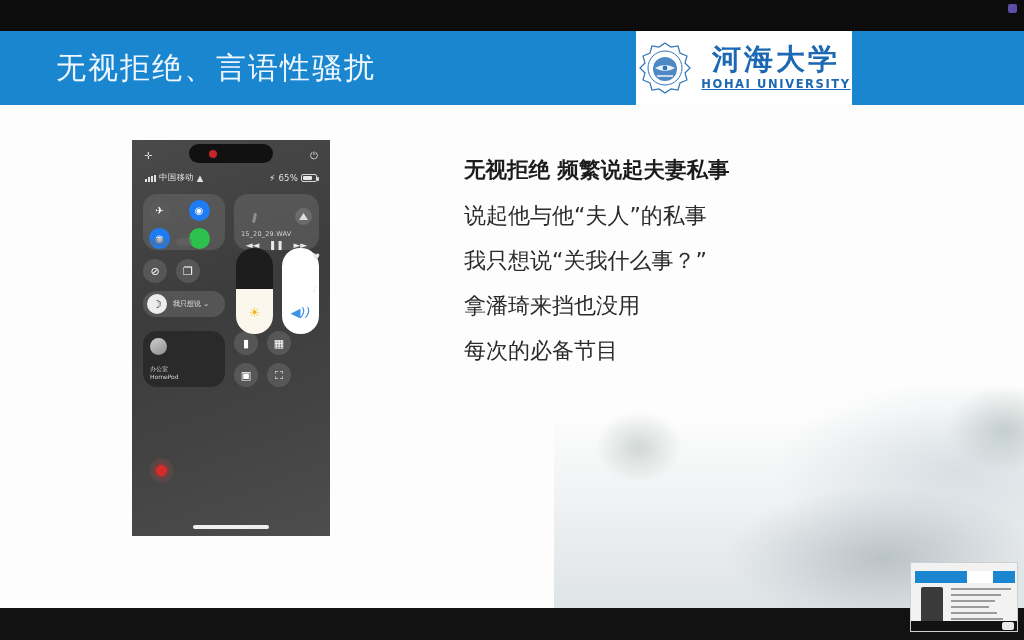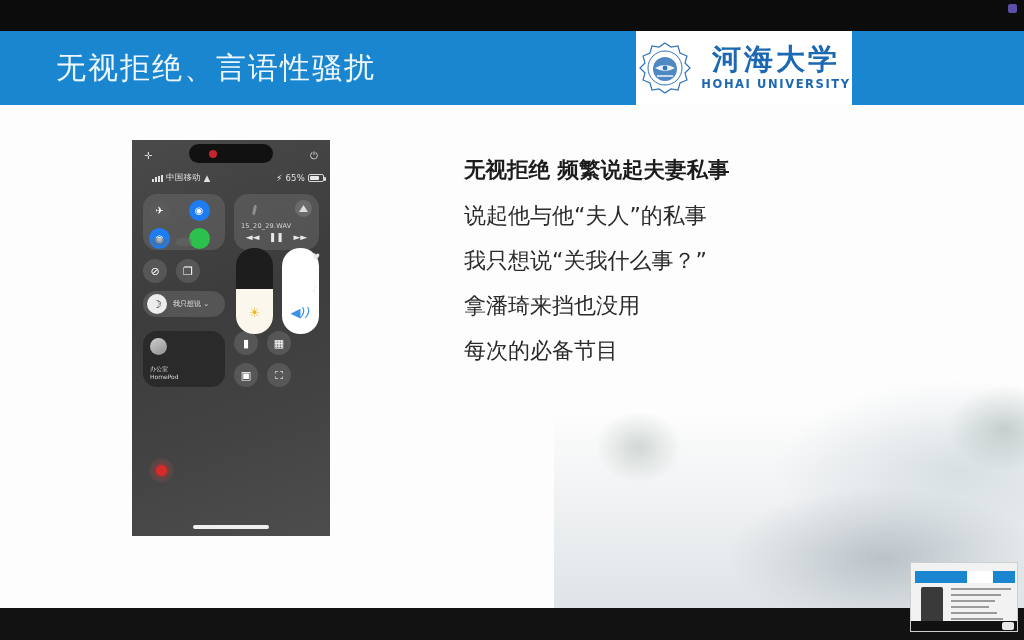--- a/index.html
+++ b/index.html
@@ -72,21 +72,21 @@
   
   .seal { width: 56px; height: 56px; position: relative; }
   .seal svg { display: block; }
   .logo-words { display: flex; flex-direction: column; align-items: center; line-height: 1; }
   .logo-cn {
     font-family: "DejaVu Serif", "Liberation Serif", serif;
     font-size: 29px; color: #1c68b3; letter-spacing: 3px; font-weight: bold;
   }
   .logo-en {
     font-size: 11.5px; color: #1c68b3; letter-spacing: 1.6px;
-    font-weight: bold; margin-top: 5px;
+    font-weight: bold; margin-top: 5px; text-decoration: underline;
   }
 
   
   .body-text {
     position: absolute; left: 464px; top: 128px; width: 540px;
   }
   .body-line { font-size: 22px; color: #2b2b2b; line-height: 1; margin-bottom: 23px; white-space: nowrap; }
   .body-line.lead { font-weight: bold; font-size: 21.5px; color: #1c1c1c; margin-bottom: 24px; }
 
   
@@ -104,21 +104,21 @@
     padding: 0 12px; color: #d8d8d8; font-size: 10px;
   }
   .ph-notch {
     position: absolute; left: 50%; transform: translateX(-50%); top: 4px;
     width: 84px; height: 19px; background: #111; border-radius: 11px;
     display: flex; align-items: center; justify-content: center;
   }
   .rec-dot { width: 8px; height: 8px; border-radius: 50%; background: #c4262c; margin-right: 36px; }
 
   .ph-status {
-    position: absolute; left: 7px; top: 30px; width: 198px; height: 16px;
+    position: absolute; left: 0; top: 30px; width: 198px; height: 16px;
     display: flex; align-items: center; justify-content: space-between;
     padding: 0 13px; color: #e0e0e0; font-size: 8.5px; letter-spacing: .2px;
   }
   .stat-left, .stat-right { display: flex; align-items: center; gap: 3px; }
   .signal { display: inline-flex; align-items: flex-end; gap: 1px; height: 7px; }
   .signal i { width: 2px; background: #e0e0e0; display: block; }
   .signal i:nth-child(1){height:3px}.signal i:nth-child(2){height:4.5px}
   .signal i:nth-child(3){height:6px}.signal i:nth-child(4){height:7px}
   .batt { width: 16px; height: 8px; border: 1px solid #d8d8d8; border-radius: 2px; position: relative; }
   .batt::after { content:''; position:absolute; right:-3px; top:2px; width:2px; height:4px; background:#d8d8d8; border-radius:0 1px 1px 0; }
@@ -133,21 +133,21 @@
     width: 21px; height: 21px; border-radius: 50%;
     background: rgba(90,90,90,0.85); display: flex; align-items: center;
     justify-content: center; color: #fff; font-size: 10px;
   }
   .cc-circle.blue { background: #1d7cf2; }
   .cc-circle.green { background: #2cc14c; }
   .conn-grid { display: grid; grid-template-columns: 1fr 1fr; gap: 7px 9px; }
   .conn-sub { position: absolute; left: 8px; bottom: 4px; display: flex; gap: 9px; opacity: .45; }
   .conn-sub span { width: 16px; height: 8px; border-radius: 5px; background: #6a6a6a; }
 
-  .mod-media { width: 85px; height: 56px; position: relative; padding: 6px 7px; }
+  .mod-media { width: 85px; height: 56px; position: relative; padding: 14px 7px; }
   .media-top { display: flex; justify-content: space-between; align-items: flex-start; }
   .media-art { width: 26px; height: 20px; border-radius: 5px; background: rgba(86,86,86,0.8); position: relative; }
   .media-art::after { content:''; position:absolute; left:12px; top:5px; width:3px; height:10px; background:#8d8d8d; border-radius:2px; transform:rotate(12deg); }
   .airplay { width: 17px; height: 17px; border-radius: 50%; background: rgba(110,110,110,0.9); display:flex; align-items:center; justify-content:center; }
   .airplay i { width:9px; height:7px; background:#ddd; clip-path: polygon(50% 0, 100% 100%, 0 100%); display:block; }
   .media-title { color: #d5d5d5; font-size: 6.5px; margin-top: 2px; letter-spacing: .2px; }
   .media-ctrl { display: flex; align-items: center; justify-content: space-around; margin-top: 2px; color: #e9e9e9; font-size: 9px; }
 
   .sq { width: 24px; height: 24px; border-radius: 50%; background: rgba(105,105,105,0.55);
         display: flex; align-items: center; justify-content: center; color: #fff; font-size: 11px; }

